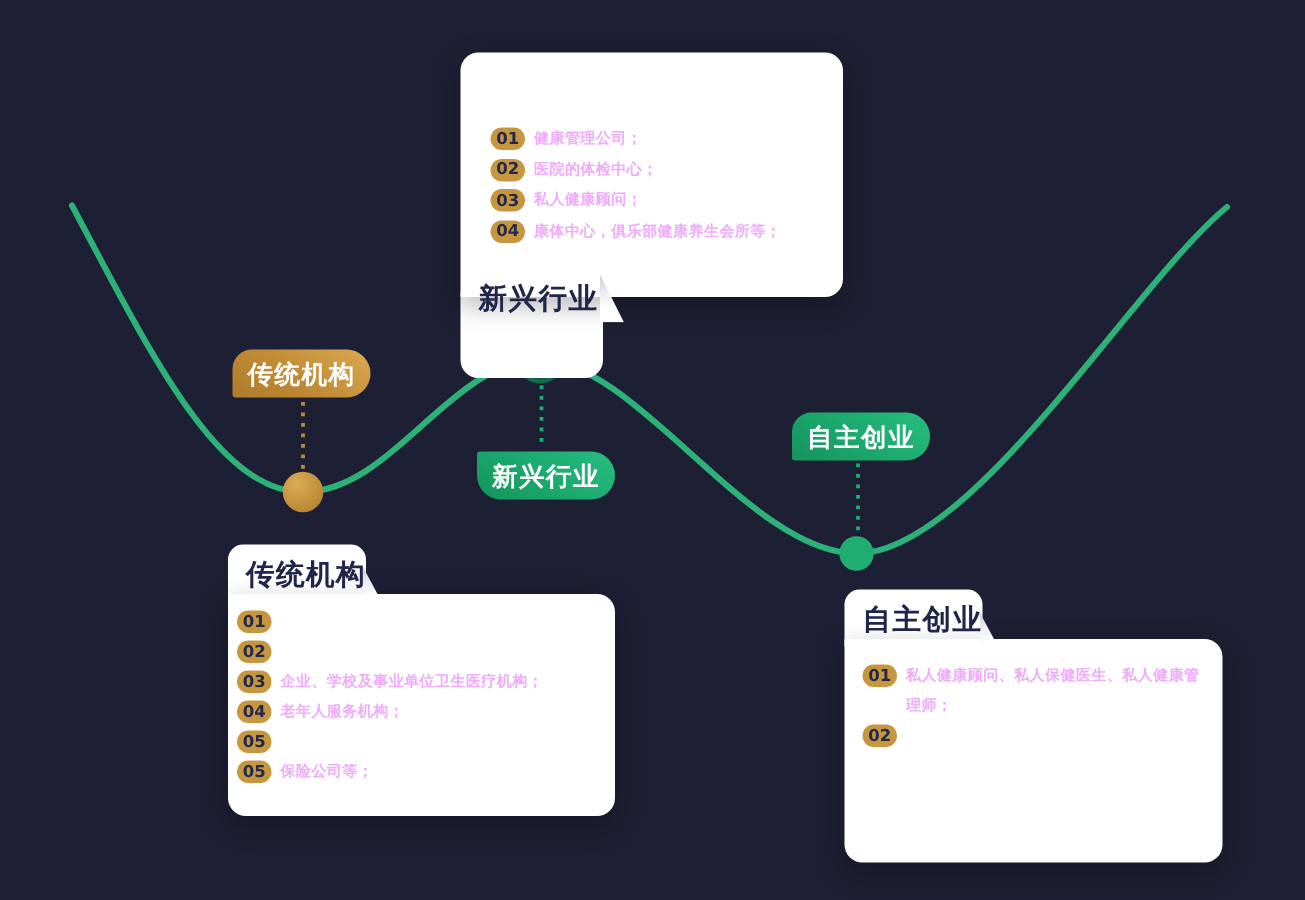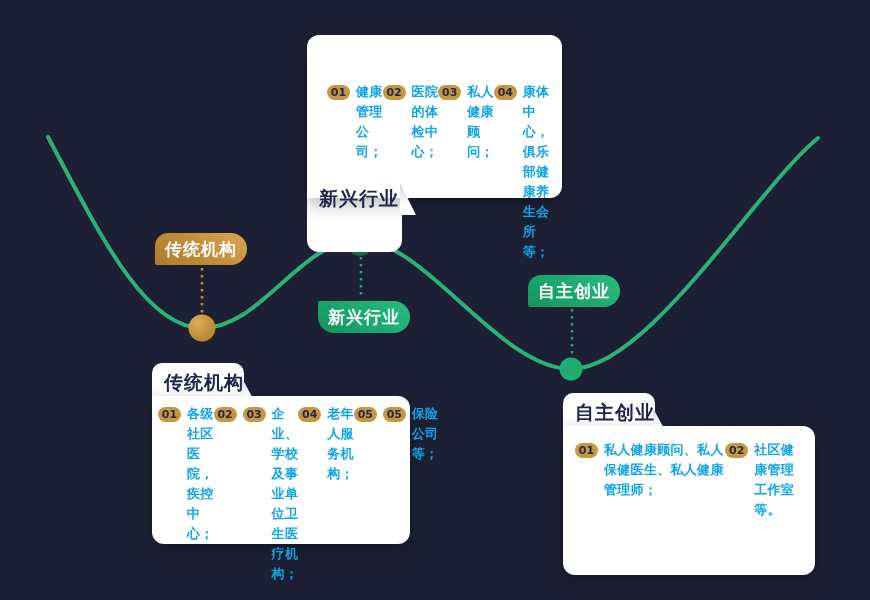--- a/index.html
+++ b/index.html
@@ -16,26 +16,26 @@
   .pill-emerging{left:318px;top:301px;border-radius:2px 16px 16px 16px;}
   .pill-startup{left:528px;top:275px;border-radius:13px 16px 16px 2px;}
 
   
   .card{position:absolute;z-index:3;}
   .card-body{position:absolute;background:#fff;box-shadow:0 6px 18px rgba(0,0,0,.28);}
   .card-tab{position:absolute;background:#fff;}
   .card-title{position:absolute;z-index:5;color:#20254A;font-size:19px;font-weight:bold;letter-spacing:1px;white-space:nowrap;}
   .card-tail{position:absolute;z-index:2;background:linear-gradient(160deg,#C9C9D4 0%,#EDEDF2 35%,#FFFFFF 65%);
              clip-path:polygon(0 0,100% 100%,0 100%);}
-  .items{position:absolute;display:flex;}
+  .items{position:absolute;display:flex;flex-direction:column;}
   .item{display:flex;align-items:flex-start;line-height:20px;min-height:20px;}
   .badge{flex-shrink:0;display:inline-flex;align-items:center;justify-content:center;
          min-width:23px;height:15px;margin-top:2px;margin-right:6px;border-radius:8px;
          background:#C6973F;color:#23284C;font-size:11px;font-weight:bold;}
-  .item-text{color:#0ea5e9;font-size:13px;font-weight:bold;letter-spacing:.3px;font-family:Liberation Mono, monospace;}
+  .item-text{color:#f0abfc;font-size:10px;font-weight:bold;letter-spacing:.3px;}
 
   
   .card-emerging{left:307px;top:35px;width:255px;height:185px;}
   .card-emerging .card-body{left:0;top:0;width:255px;height:163px;border-radius:12px 12px 12px 0;}
   .card-emerging .card-tab{left:0;top:160px;width:95px;height:57px;border-radius:0 0 12px 12px;}
   .card-emerging .card-title{left:12px;top:151px;}
   .card-emerging .card-tail{left:93px;top:148px;width:16px;height:32px;}
   .card-emerging .items{left:20px;top:48px;width:225px;}
   .card-emerging .item{margin-bottom:0.5px;}
 
@@ -116,21 +116,20 @@
   </div>
 
   <div class="card card-traditional">
     <div class="card-tail"></div>
     <div class="card-tab"></div>
     <div class="card-body"></div>
     <span class="card-title">传统机构</span>
     <div class="items">
       <div class="item">
         <span class="badge">01</span>
-        <span class="item-text">各级社区医院，疾控中心；</span>
       </div>
       <div class="item">
         <span class="badge">02</span>
       </div>
       <div class="item">
         <span class="badge">03</span>
         <span class="item-text">企业、学校及事业单位卫生医疗机构；</span>
       </div>
       <div class="item">
         <span class="badge">04</span>
@@ -151,18 +150,17 @@
     <div class="card-tab"></div>
     <div class="card-body"></div>
     <span class="card-title">自主创业</span>
     <div class="items">
       <div class="item">
         <span class="badge">01</span>
         <span class="item-text">私人健康顾问、私人保健医生、私人健康管理师；</span>
       </div>
       <div class="item">
         <span class="badge">02</span>
-        <span class="item-text">社区健康管理工作室等。</span>
       </div>
     </div>
   </div>
 
 </div>
 
 </body></html>

